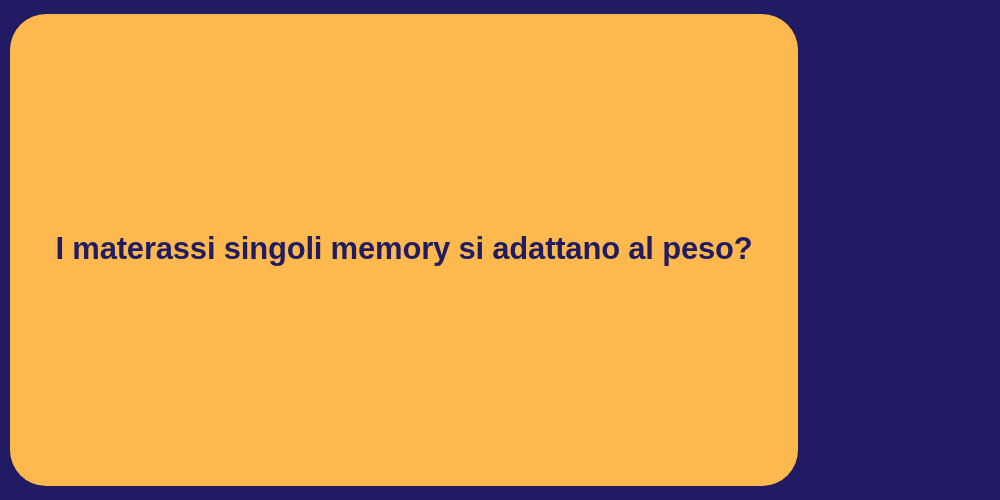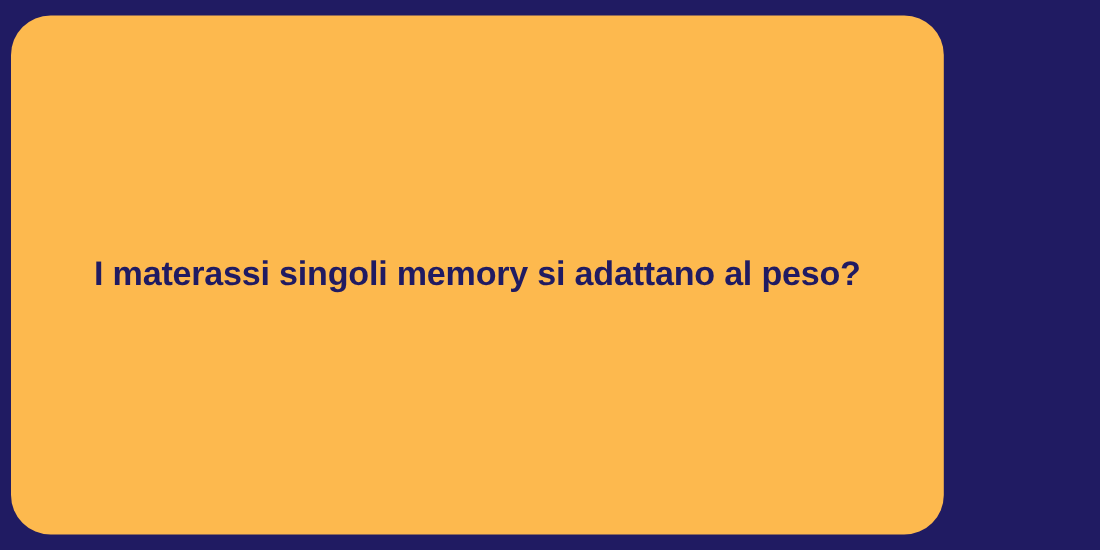--- a/index.html
+++ b/index.html
@@ -22,21 +22,21 @@
     background: #201b62;
     display: flex;
     align-items: center;
     justify-content: center;
   }
 
   #card-panel {
     position: absolute;
     left: 10px;
     top: 14px;
-    width: 848px;
+    width: 788px;
     height: 472px;
     background: #fdb94e;
     border-radius: 36px;
     display: flex;
     align-items: center;
     justify-content: center;
   }
 
   #headline {
     font-family: "Liberation Sans", sans-serif;

